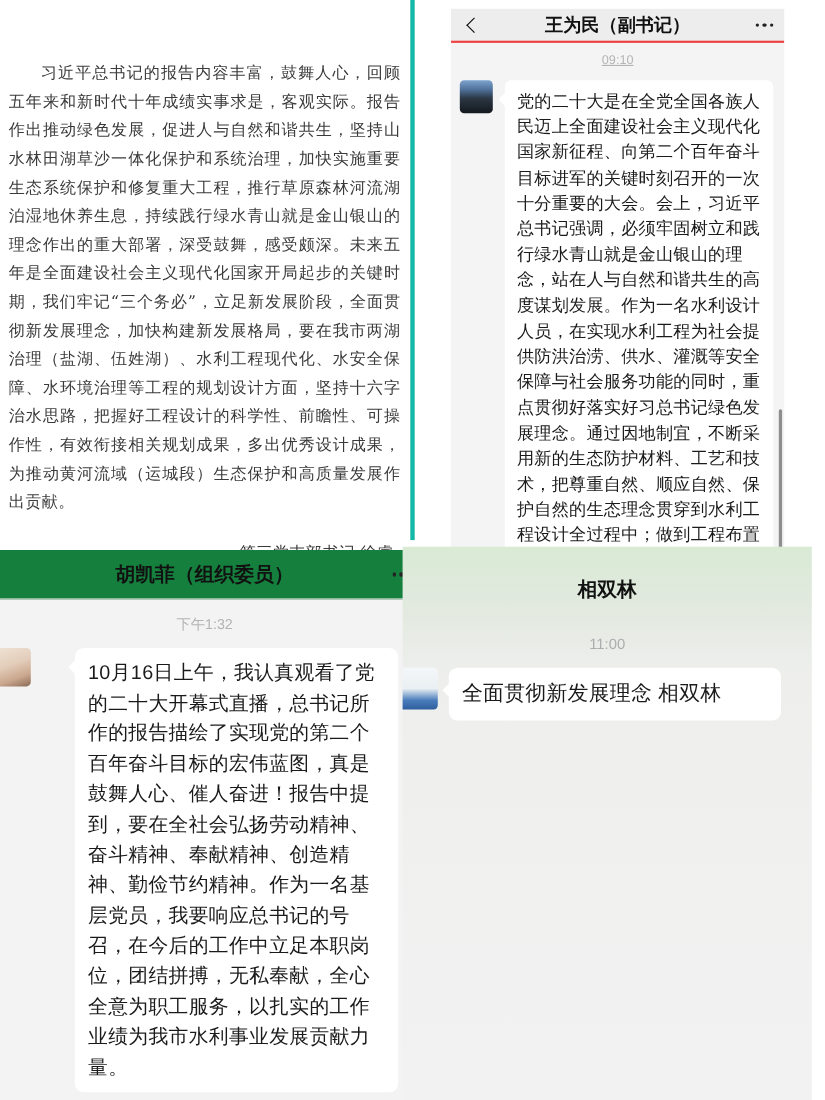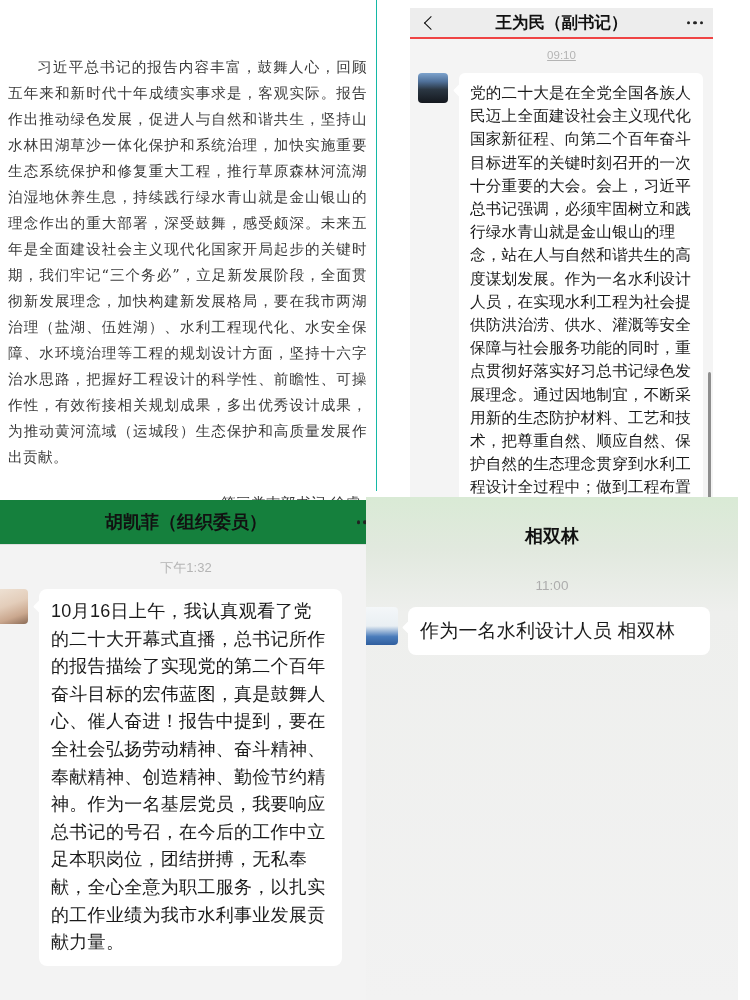--- a/index.html
+++ b/index.html
@@ -4,21 +4,21 @@
 <style>
   html,body{margin:0;padding:0;}
   body{
     width:750px;height:1000px;position:relative;overflow:hidden;
     background:#ffffff;
     font-family:"Liberation Sans","DejaVu Sans",sans-serif;
   }
   
   .doc{
     position:absolute;left:0;top:0;width:377px;height:491px;
-    background:#ffffff;border-right:1px solid #14b8a6;
+    background:#ffffff;border-right:4px solid #14b8a6;
     box-sizing:border-box;padding:54px 9px 0 8px;
   }
   .doc-body{
     margin:0;
     font-family:"DejaVu Serif","Liberation Serif",serif;
     font-size:14.6px;line-height:26px;letter-spacing:.4px;
     color:#3a3a3a;text-align:justify;text-indent:2em;
   }
   .doc-sig{
     margin-top:20px;padding-right:6px;
@@ -65,21 +65,21 @@
     font-size:15.6px;line-height:23.2px;letter-spacing:.2px;
   }
   .scrollbar{position:absolute;right:2px;top:364px;width:3px;height:126px;
     background:#8e8e8e;border-radius:2px;cursor:pointer;}
   
   .chat-hu{left:0;top:500px;width:372px;height:500px;background:#f3f3f3;}
   .chat-hu .chat-header{height:45px;background:#15803d;border-bottom:1px solid #dedede;}
   .chat-hu .chat-title{font-size:18px;}
   .chat-hu .more-btn{right:-1px;}
   .chat-hu .stamp{margin-top:14px;font-size:13px;}
-  .chat-hu .row{padding:12px 10px 0 0;}
+  .chat-hu .row{padding:12px 10px 0 0;gap:29px;}
   .chat-hu .avatar{width:35px;height:35px;margin-left:-7px;
     background:linear-gradient(160deg,#efe3d6 0%,#e3cdba 45%,#caa78e 75%,#8a6a55 100%);}
   .chat-hu .bubble{
     margin-left:11px;width:303px;padding:9px 12px;
     font-size:18px;line-height:27.6px;letter-spacing:.3px;border-radius:8px;
   }
   
   .chat-xiang{left:366px;top:497px;width:372px;height:503px;
     background:linear-gradient(180deg,#d9ead5 0%,#e2e9df 55px,#eeefed 115px,#f2f2f2 100%);}
   .chat-xiang .chat-header{height:60px;background:transparent;border-bottom:none;
@@ -145,16 +145,16 @@
 </div>
 
 <div class="chat chat-xiang">
   <div class="chat-header">
     <div class="chat-title">相双林</div>
   </div>
   <div class="stamp">11:00</div>
   <div class="row">
     <div class="avatar"></div>
     <div class="bubble">
-      <p>作为一名水利设计人员  相双林</p>
+      <p>全面贯彻新发展理念  相双林</p>
     </div>
   </div>
 </div>
 
 </body></html>

